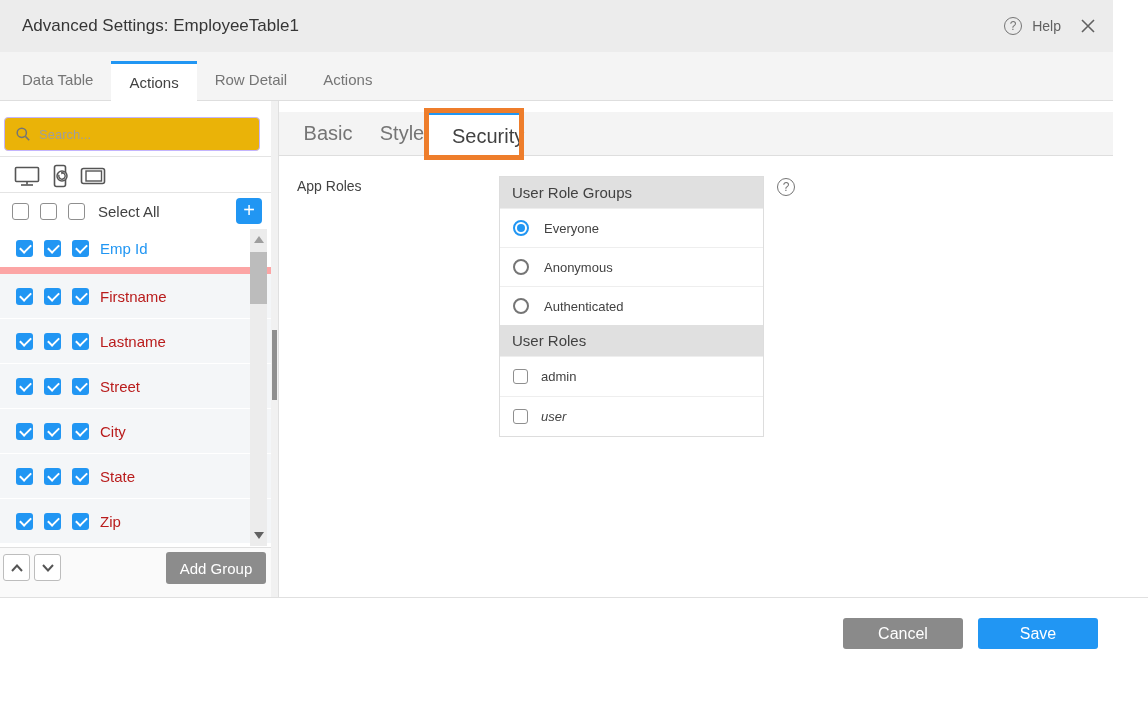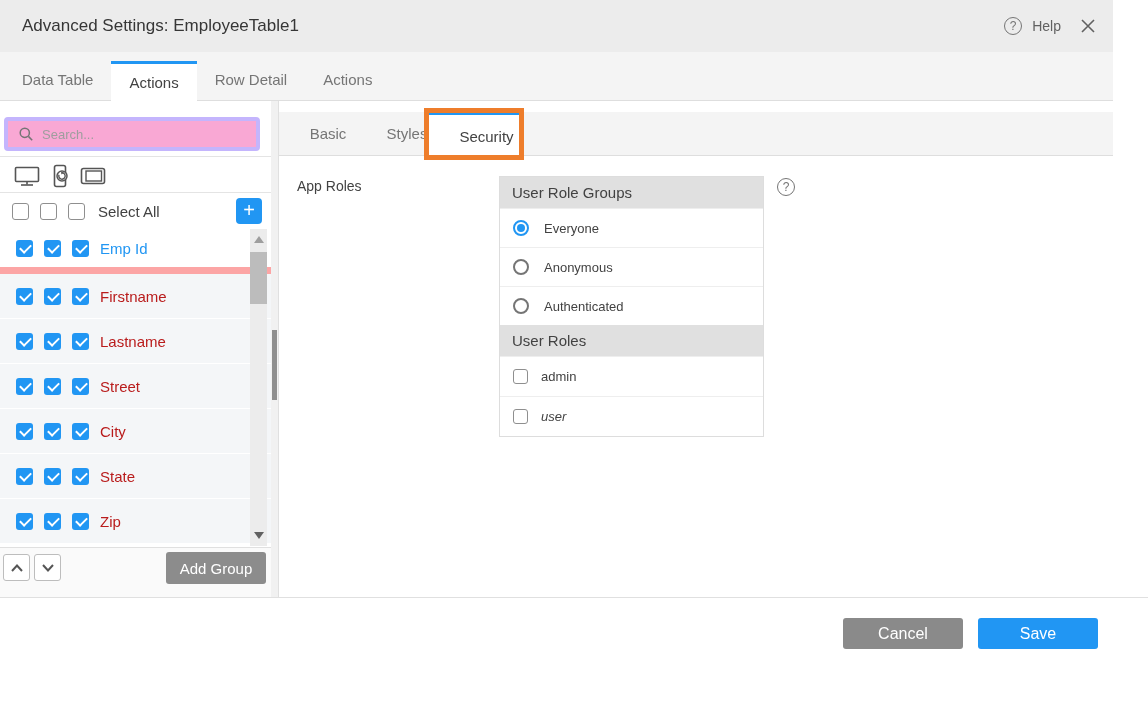--- a/index.html
+++ b/index.html
@@ -23,21 +23,21 @@
     background:#f4f4f4; border-bottom:1px solid #dedede; display:flex; padding-left:4px; }
   .t1 { margin-top:9px; height:40px; line-height:38px; padding:0 18px; font-size:15px;
     color:#757575; cursor:pointer; }
   .t1.active { background:#fff; border-top:3px solid #2196f3; color:#424242; height:41px; }
 
   
   .sidebar { position:absolute; left:0; top:101px; width:278px; height:496px; background:#fff; }
   .v-divider { position:absolute; left:278px; top:101px; width:1px; height:496px; background:#e0e0e0; }
 
   .search-wrap { position:absolute; left:4px; top:16px; width:256px; height:34px;
-    border:4px solid #c4b5fd; border-radius:4px; background:#f9a8d4; display:flex; align-items:center; }
+    border:1px solid #c4b5fd; border-radius:4px; background:#eab308; display:flex; align-items:center; }
   .search-wrap svg { margin:0 8px 0 10px; flex:none; }
   .search-input { border:none; outline:none; background:transparent; font-size:13px;
     color:#424242; width:180px; font-family:"Liberation Sans",sans-serif; }
   .search-input::placeholder { color:#9e9e9e; }
   .sec-line1 { position:absolute; left:0; top:55px; width:271px; height:1px; background:#e4e4e4; }
 
   .devices { position:absolute; left:13px; top:62px; display:flex; gap:8px; align-items:center; }
   .devices svg { display:block; cursor:pointer; }
   .sec-line2 { position:absolute; left:0; top:91px; width:271px; height:1px; background:#e4e4e4; }
 
@@ -78,21 +78,21 @@
     border:1px solid #bdbdbd; border-radius:3px; display:flex; align-items:center; justify-content:center; cursor:pointer; }
   .mv-up { left:3px; } .mv-down { left:34px; }
   .addgroup-btn { position:absolute; left:166px; top:4px; width:100px; height:32px; background:#8c8c8c;
     border-radius:3px; color:#fff; font-size:15px; display:flex; align-items:center; justify-content:center; cursor:pointer; }
 
   
   .main { position:absolute; left:279px; top:101px; width:834px; height:496px; background:#fff; }
   .tabbar2 { position:absolute; left:0; top:11px; width:834px; height:44px;
     background:#f4f4f4; border-bottom:1px solid #dedede; }
   .t2 { position:absolute; top:0; height:43px; line-height:43px; text-align:center;
-    font-size:15px; color:#757575; cursor:pointer; }
+    font-size:20px; color:#757575; cursor:pointer; }
   .t2.active { background:#fff; border-top:3px solid #2196f3; color:#424242; height:45px;padding-left:23px; }
   .orange-box { position:absolute; left:145px; top:7px; width:100px; height:52px;
     border:5px solid #ee7d2b; z-index:5; pointer-events:none; }
 
   .approles-label { position:absolute; left:18px; top:77px; font-size:14px; color:#424242; }
 
   .roles-panel { position:absolute; left:220px; top:75px; width:265px; border:1px solid #ddd; background:#fff; }
   .panel-hdr { height:31px; background:#e0e0e0; font-size:15px; color:#424242;
     display:flex; align-items:center; padding-left:12px; }
   .opt-row { height:39px; display:flex; align-items:center; padding-left:13px;

